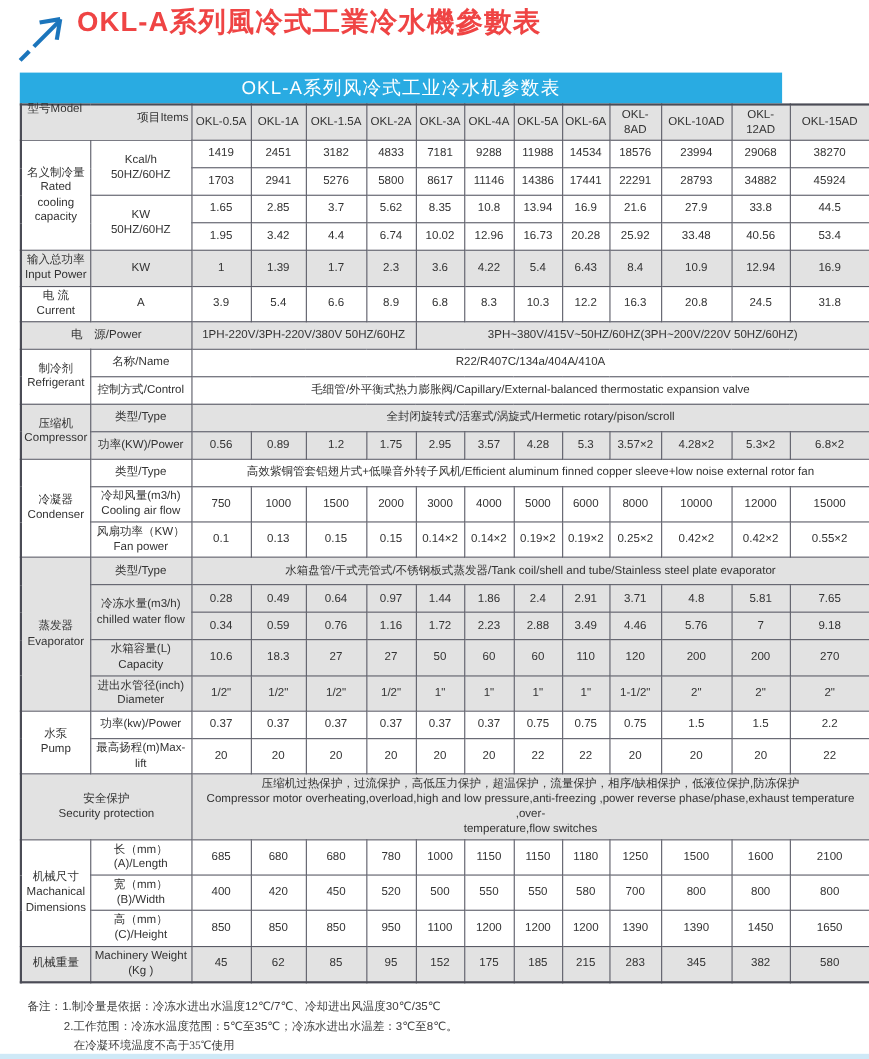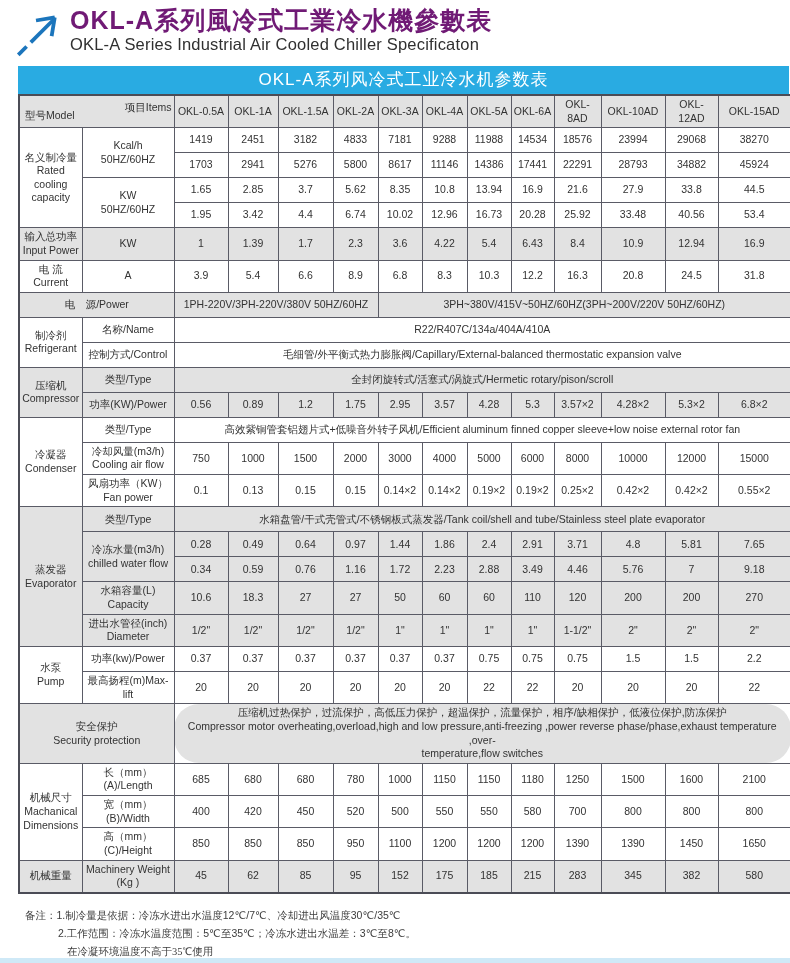--- a/index.html
+++ b/index.html
@@ -4,62 +4,61 @@
 <style>
   html,body{margin:0;padding:0;}
   body{
     width:790px;height:963px;background:#ffffff;position:relative;
     font-family:"Liberation Sans","DejaVu Sans",sans-serif;color:#333;
     overflow:hidden;
   }
   .page-header{display:flex;align-items:flex-start;padding:6px 0 4px 10px;height:56px;}
   .logo{width:52px;height:50px;flex:0 0 52px;display:block;margin-top:2px;}
   .titles{margin-left:8px;}
-  .title-zh{margin:0;font-size:25px;font-weight:600;color:#701a75;letter-spacing:1px;line-height:1.15;}
+  .title-zh{margin:0;font-size:25px;font-weight:600;color:#ef4444;letter-spacing:1px;line-height:1.15;}
   .title-en{margin:0;font-size:16.5px;font-weight:400;color:#303030;letter-spacing:.2px;}
   .banner{
-    margin-left:18px;width:771px;height:28px;line-height:28px;box-sizing:border-box;
+    margin-left:18px;width:693px;height:28px;line-height:28px;box-sizing:border-box;
     background:#29abe2;color:#fff;text-align:center;font-size:17px;font-weight:500;letter-spacing:1px;
   }
   table.spec{
     border-collapse:collapse;table-layout:fixed;width:771px;margin-left:18px;
     border:2px solid #4b4c56;
   }
   table.spec td{
     border:1px solid #5a5b66;font-size:10.5px;line-height:1.3;text-align:center;
     padding:2px 1px;height:20px;white-space:pre-line;word-break:break-word;color:#333;
     background:#ffffff;
   }
   tr.gray td{background:#e2e2e2;}
   td.label{font-size:10.5px;}
   td.item{font-size:10.5px;}
-  td.left{text-align:left;padding:4px 8px;line-height:1.55;border-radius:25px;}
+  td.left{text-align:left;padding:4px 8px;line-height:1.55;}
   td.corner{position:relative;padding:0;
     background-image:linear-gradient(to bottom right,transparent 49.4%,#5a5b66 49.4%,#5a5b66 50.6%,transparent 50.6%);
   }
-  td.corner .cm{position:absolute;left:5px;bottom:5px;font-size:10.5px;}
+  td.corner .cm{position:absolute;left:5px;bottom:21px;font-size:10.5px;}
   td.corner .ci{position:absolute;right:2px;top:5px;font-size:10.5px;}
   td.model{font-size:11px;}
   .notes{margin:12px 0 0 25px;font-size:10.5px;color:#3c3c3c;}
   .notes div{line-height:1.75;}
   .footer-bar{position:absolute;left:0;bottom:0;width:790px;height:5px;background:#cfe9f7;}
 </style>
 </head>
 <body>
 
 <header class="page-header">
   <svg class="logo" viewBox="0 0 48 48" aria-hidden="true">
     <path d="M7 45 L15 37" stroke="#1b75bc" stroke-width="3.6" fill="none" stroke-linecap="butt"></path>
     <path d="M19 33 L41 11" stroke="#1b75bc" stroke-width="3.6" fill="none"></path>
     <path d="M42 9 L24 12" stroke="#1b75bc" stroke-width="3.6" fill="none"></path>
     <path d="M42 9 L39 27" stroke="#1b75bc" stroke-width="3.6" fill="none"></path>
   </svg>
   <div class="titles">
     <h1 class="title-zh">OKL-A系列風冷式工業冷水機參數表</h1>
-    <h2 class="title-en">OKL-A Series Industrial Air Cooled Chiller Specificaton</h2>
   </div>
 </header>
 
 <div class="banner">OKL-A系列风冷式工业冷水机参数表</div>
 
 <table class="spec">
   <colgroup>
       <col style="width: 63px;">
       <col style="width: 92px;">
       <col style="width: 54px;">

